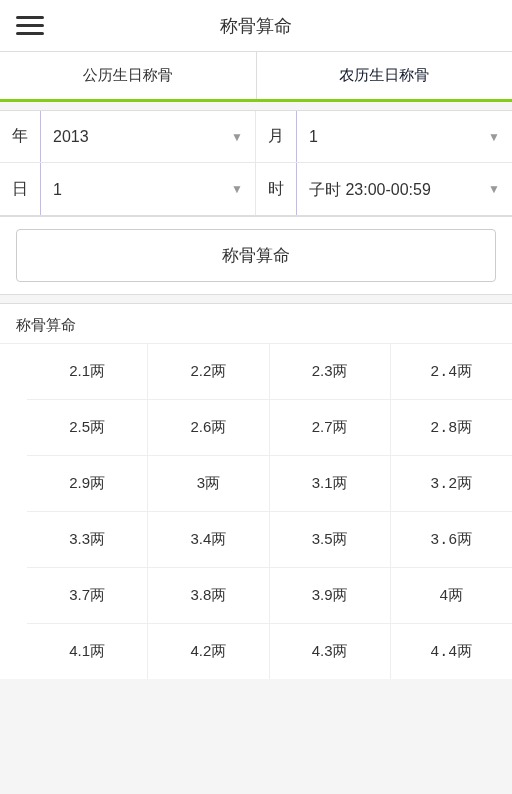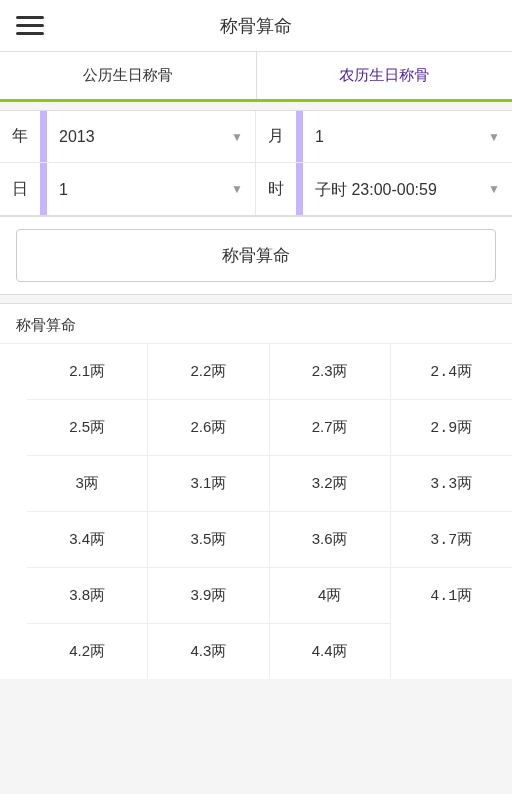--- a/index.html
+++ b/index.html
@@ -56,21 +56,21 @@
       display: flex;
       background: #fff;
       border-bottom: 3px solid #84cc16;
     }
 
     .tab {
       flex: 1;
       text-align: center;
       padding: 14px 0;
       font-size: 15px;
-      color: #4c1d95;
+      color: #0f172a;
       cursor: pointer;
     }
 
     .tab:first-child {
       border-right: 1px solid #ddd;
     }
 
     .tab.active {
       color: #333;
     }
@@ -99,21 +99,21 @@
       color: #333;
       padding: 0 12px;
       min-width: 36px;
       text-align: center;
     }
 
     .form-select-wrapper {
       flex: 1;
       display: flex;
       align-items: center;
-      border-left: 7px solid #c4b5fd;
+      border-left: 1px solid #c4b5fd;
       height: 100%;
       position: relative;
       justify-content: flex-end;
     }
 
     .form-select-wrapper select {
       appearance: none;
       -webkit-appearance: none;
       border: none;
       outline: none;
@@ -280,20 +280,21 @@
 <div class="results-section">
   <div class="results-title">称骨算命</div>
   <div class="results-grid" id="results-grid">
   <div class="grid-cell">2.1两</div>
       <div class="grid-cell">2.2两</div>
       <div class="grid-cell">2.3两</div>
       <div class="grid-cell">2.4两</div>
       <div class="grid-cell">2.5两</div>
       <div class="grid-cell">2.6两</div>
       <div class="grid-cell">2.7两</div>
+      <div class="grid-cell">2.8两</div>
       <div class="grid-cell">2.9两</div>
       <div class="grid-cell">3两</div>
       <div class="grid-cell">3.1两</div>
       <div class="grid-cell">3.2两</div>
       <div class="grid-cell">3.3两</div>
       <div class="grid-cell">3.4两</div>
       <div class="grid-cell">3.5两</div>
       <div class="grid-cell">3.6两</div>
       <div class="grid-cell">3.7两</div>
       <div class="grid-cell">3.8两</div>

